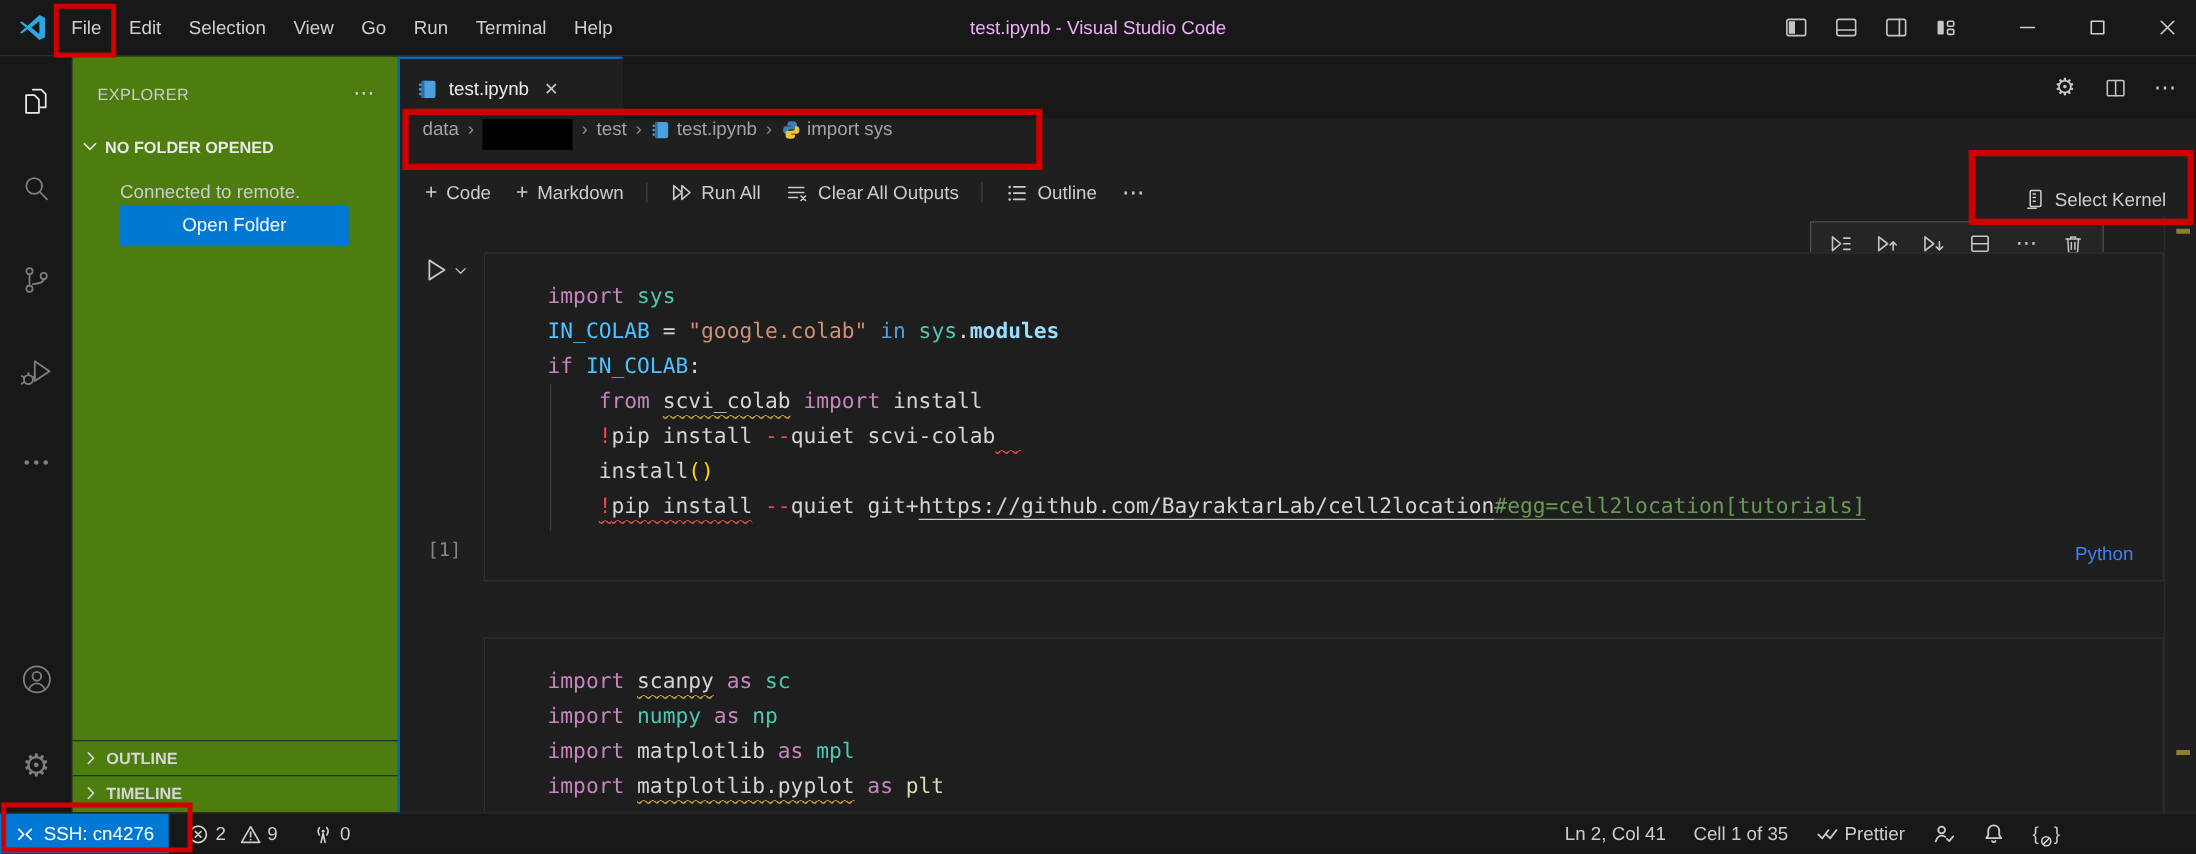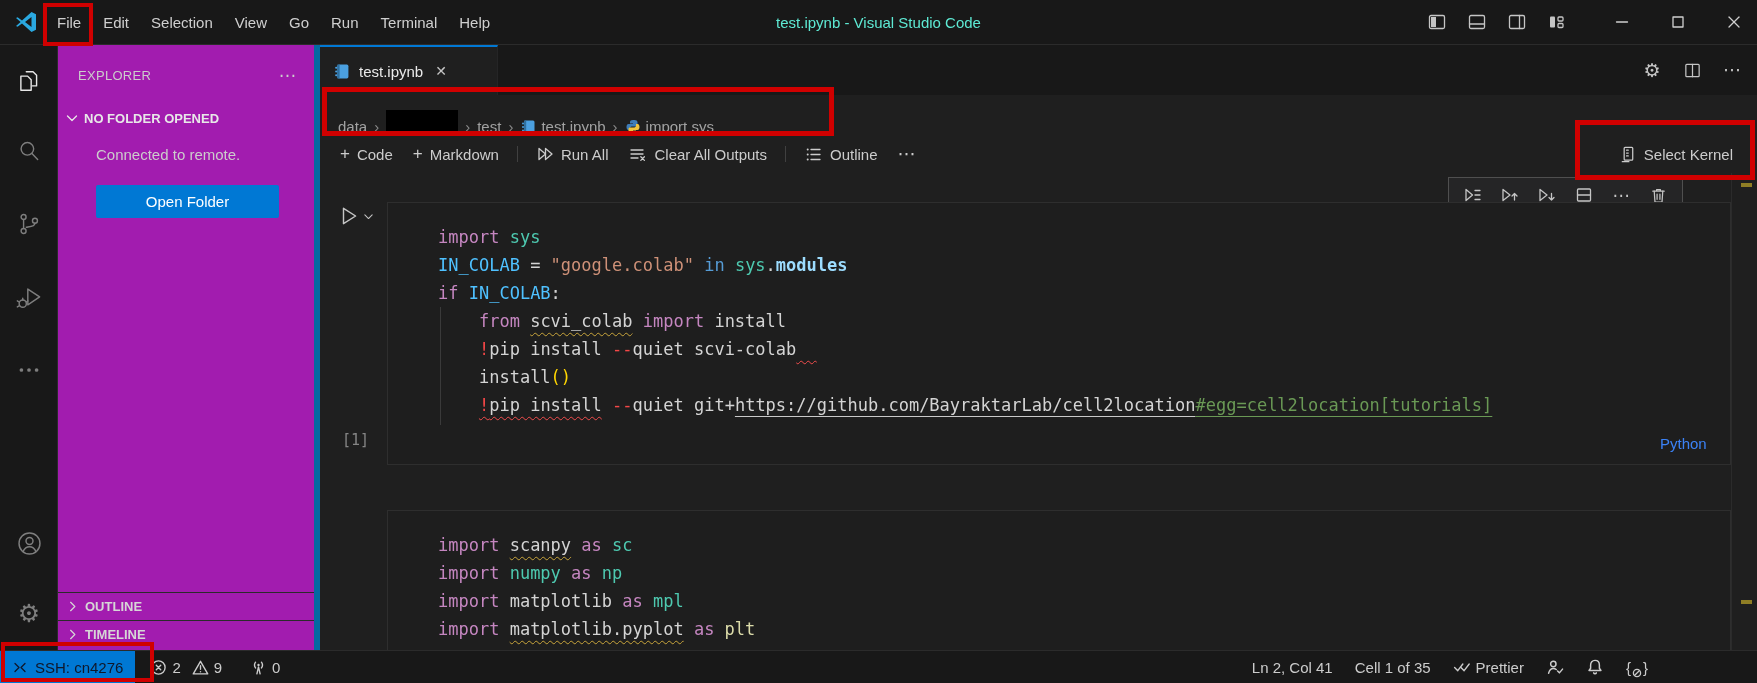--- a/index.html
+++ b/index.html
@@ -7,56 +7,56 @@
   .window{position:relative;width:1757px;height:683px;background:#1f1f1f;overflow:hidden;
     font-family:"Liberation Sans","DejaVu Sans",sans-serif;color:#cccccc;-webkit-font-smoothing:antialiased}
   
   svg.ic path,svg.ic circle,svg.ic rect,svg.ic line,svg.ic polyline{fill:none;stroke:currentColor;stroke-width:1.3;stroke-linecap:round;stroke-linejoin:round}
   svg.ic .fill{fill:currentColor;stroke:none}
   
   .titlebar{position:absolute;left:0;top:0;width:100%;height:45px;background:#181818;border-bottom:1px solid #2b2b2b;display:flex;align-items:center;z-index:5}
   .logo{margin:0 8px 0 14px;display:flex}
   .menubar{display:flex;height:100%}
   .mi{display:flex;align-items:center;padding:0 11px;font-size:15px;color:#cfcfcf;cursor:default}
-  .win-title{position:absolute;left:50%;transform:translateX(-50%);font-size:15px;color:#5eead4;white-space:nowrap}
+  .win-title{position:absolute;left:50%;transform:translateX(-50%);font-size:15px;color:#f0abfc;white-space:nowrap}
   .tb-right{position:absolute;right:0;top:0;height:100%;display:flex;align-items:center}
   .layout-ic{width:40px;height:100%;display:flex;align-items:center;justify-content:center;color:#c5c5c5}
   .winctl{width:46px;height:100%;display:flex;align-items:center;justify-content:center;color:#cfcfcf;margin-left:10px}
   .winctl.nm{margin-left:22px}
   
   .main{position:absolute;left:0;top:45px;width:100%;height:605px;display:flex}
   .activitybar{position:relative;width:58px;height:100%;background:#181818;border-right:1px solid #2b2b2b;flex:none}
   .ab-ic{position:absolute;left:5px;width:48px;height:44px;display:flex;align-items:center;justify-content:center;color:#7e7e7e}
   .ab-ic.active{color:#e7e7e7}
-  .sidebar{position:relative;width:262px;height:100%;background:#a21caf;border-right:6px solid #0369a1;flex:none}
+  .sidebar{position:relative;width:262px;height:100%;background:#4d7c0f;border-right:2px solid #0369a1;flex:none}
   .sb-head{display:flex;justify-content:space-between;align-items:center;padding:20px 18px 0 20px;font-size:13px;color:#cccccc;letter-spacing:.3px}
   .sb-ellipsis{font-size:17px;color:#cccccc}
   .sb-section{display:flex;align-items:center;gap:4px;margin:24px 0 0 6px;font-size:13px;font-weight:bold;color:#e8e8e8}
   .sb-msg{margin:20px 0 0 38px;font-size:15px;color:#cccccc}
-  .open-folder{display:block;margin:22px 0 0 38px;width:183px;height:33px;background:#0078d4;color:#ffffff;
+  .open-folder{display:block;margin:2px 0 0 38px;width:183px;height:33px;background:#0078d4;color:#ffffff;
     font-size:15px;border:none;border-radius:2px;font-family:inherit;cursor:pointer}
   .sb-row{position:absolute;left:0;width:100%;height:28px;border-top:1px solid #2b2b2b;display:flex;align-items:center;gap:5px;
     padding-left:7px;font-size:13px;font-weight:bold;color:#d6d6d6}
   
   .editor{position:relative;flex:1;height:100%;background:#1f1f1f;overflow:hidden}
   .tabbar{position:relative;height:50px;background:#181818;display:flex}
   .tab{display:flex;align-items:center;gap:9px;padding:0 13px;width:178px;background:#1f1f1f;border-top:2px solid #0078d4;border-right:1px solid #252526}
   .tab-label{font-size:15px;color:#eaeaea}
   .tab-close{font-size:14px;color:#c5c5c5;margin-left:3px}
   .tab-actions{position:absolute;right:10px;top:0;height:100%;display:flex;align-items:center;gap:10px;color:#c5c5c5}
   .tab-actions .act{width:30px;height:30px;display:flex;align-items:center;justify-content:center}
   .glyph-gear{font-size:19px;line-height:1}
-  .breadcrumbs{height:40px;display:flex;align-items:flex-end;gap:7px;padding-left:18px;font-size:15px;color:#a2a2a2}
+  .breadcrumbs{height:40px;display:flex;align-items:flex-start;gap:7px;padding-left:18px;font-size:15px;color:#a2a2a2}
   .crumb{display:flex;align-items:center;gap:5px}
   .crumb-sep{color:#8a8a8a;font-size:15px}
   .redacted{width:72px;height:25px;background:#000}
   .nbtoolbar{position:relative;height:38px;display:flex;align-items:center;gap:4px;padding-left:12px;font-size:15px;color:#cccccc}
   .nbt{display:flex;align-items:center;gap:7px;padding:0 8px;height:30px}
   .nbt-sep{width:1px;height:16px;background:#404040;margin:0 6px}
-  .kernel-btn{position:absolute;right:16px;top:4px;display:flex;align-items:center;gap:7px;height:30px;padding:0 8px;font-size:15px;color:#cccccc}
+  .kernel-btn{position:absolute;right:16px;top:4px;display:flex;align-items:flex-end;gap:7px;height:30px;padding:0 8px;font-size:15px;color:#cccccc}
   .notebook{position:relative;height:477px;overflow:hidden}
   .cell-toolbar{position:absolute;left:1128px;top:4px;height:36px;display:flex;align-items:center;gap:9px;padding:0 10px;
     background:#252526;border:1px solid #4f4f4f;color:#c5c5c5}
   .ct{width:28px;height:28px;display:flex;align-items:center;justify-content:center}
   .run-btn{position:absolute;left:18px;top:32px;display:flex;align-items:center;gap:2px;color:#c5c5c5}
   .cell{position:absolute;left:67px;width:1344px;background:#1e1e1e;border:1px solid #2e2e2e}
   .cell1{top:29px;height:263px}
   .cell2{top:337px;height:150px}
   .code{padding:20px 0 0 50px;font-family:"DejaVu Sans Mono",monospace;font-size:17px;line-height:28px}
   .code-line{white-space:pre;height:28px}
@@ -69,21 +69,21 @@
   .tok-fg{color:#d4d4d4}.tok-kw{color:#c586c0}.tok-kw2{color:#569cd6}.tok-mod{color:#4ec9b0}
   .tok-const{color:#4fc1ff}.tok-str{color:#ce9178}.tok-err{color:#f44747}.tok-comment{color:#6a9955}
   .tok-paren{color:#ffd602}.tok-fn{color:#dcdcaa}.tok-prop{color:#9cdcfe;font-weight:bold}
   .u-sqy{text-decoration:underline;text-decoration-style:wavy;text-decoration-color:#c8a53b;text-decoration-thickness:1px;text-underline-offset:5px}
   .u-sqr{text-decoration:underline;text-decoration-style:wavy;text-decoration-color:#f14c4c;text-decoration-thickness:1px;text-underline-offset:5px}
   .u-lnk{text-decoration:underline;text-decoration-color:#c9c9c9;text-underline-offset:5px}
   .u-lnkg{text-decoration:underline;text-decoration-color:#6a9955;text-underline-offset:5px}
   
   .statusbar{position:absolute;left:0;top:650px;width:100%;height:33px;background:#181818;border-top:1px solid #2b2b2b;
     display:flex;align-items:center;font-size:15px;color:#cccccc;z-index:5}
-  .remote{display:flex;align-items:center;gap:7px;background:#0078d4;color:#0f172a;height:100%;padding:0 12px}
+  .remote{display:flex;align-items:center;gap:7px;background:#0078d4;color:#ffffff;height:100%;padding:0 12px}
   .sb-item{display:flex;align-items:center;gap:5px;padding:0 7px}
   .problems{margin-left:8px}
   .sb-spacer{flex:1}
   .sb-rt{display:flex;align-items:center;gap:4px;padding-right:8px}
   .sb-rt .sb-item{padding:0 9px}
   .sb-pad{width:88px}
   .braces{display:flex;align-items:flex-end;gap:1px;font-size:15px}
   .braces .mini{transform:translateY(2px)}
   
   .ann{position:absolute;border:4px solid #d00000;z-index:50;pointer-events:none}

